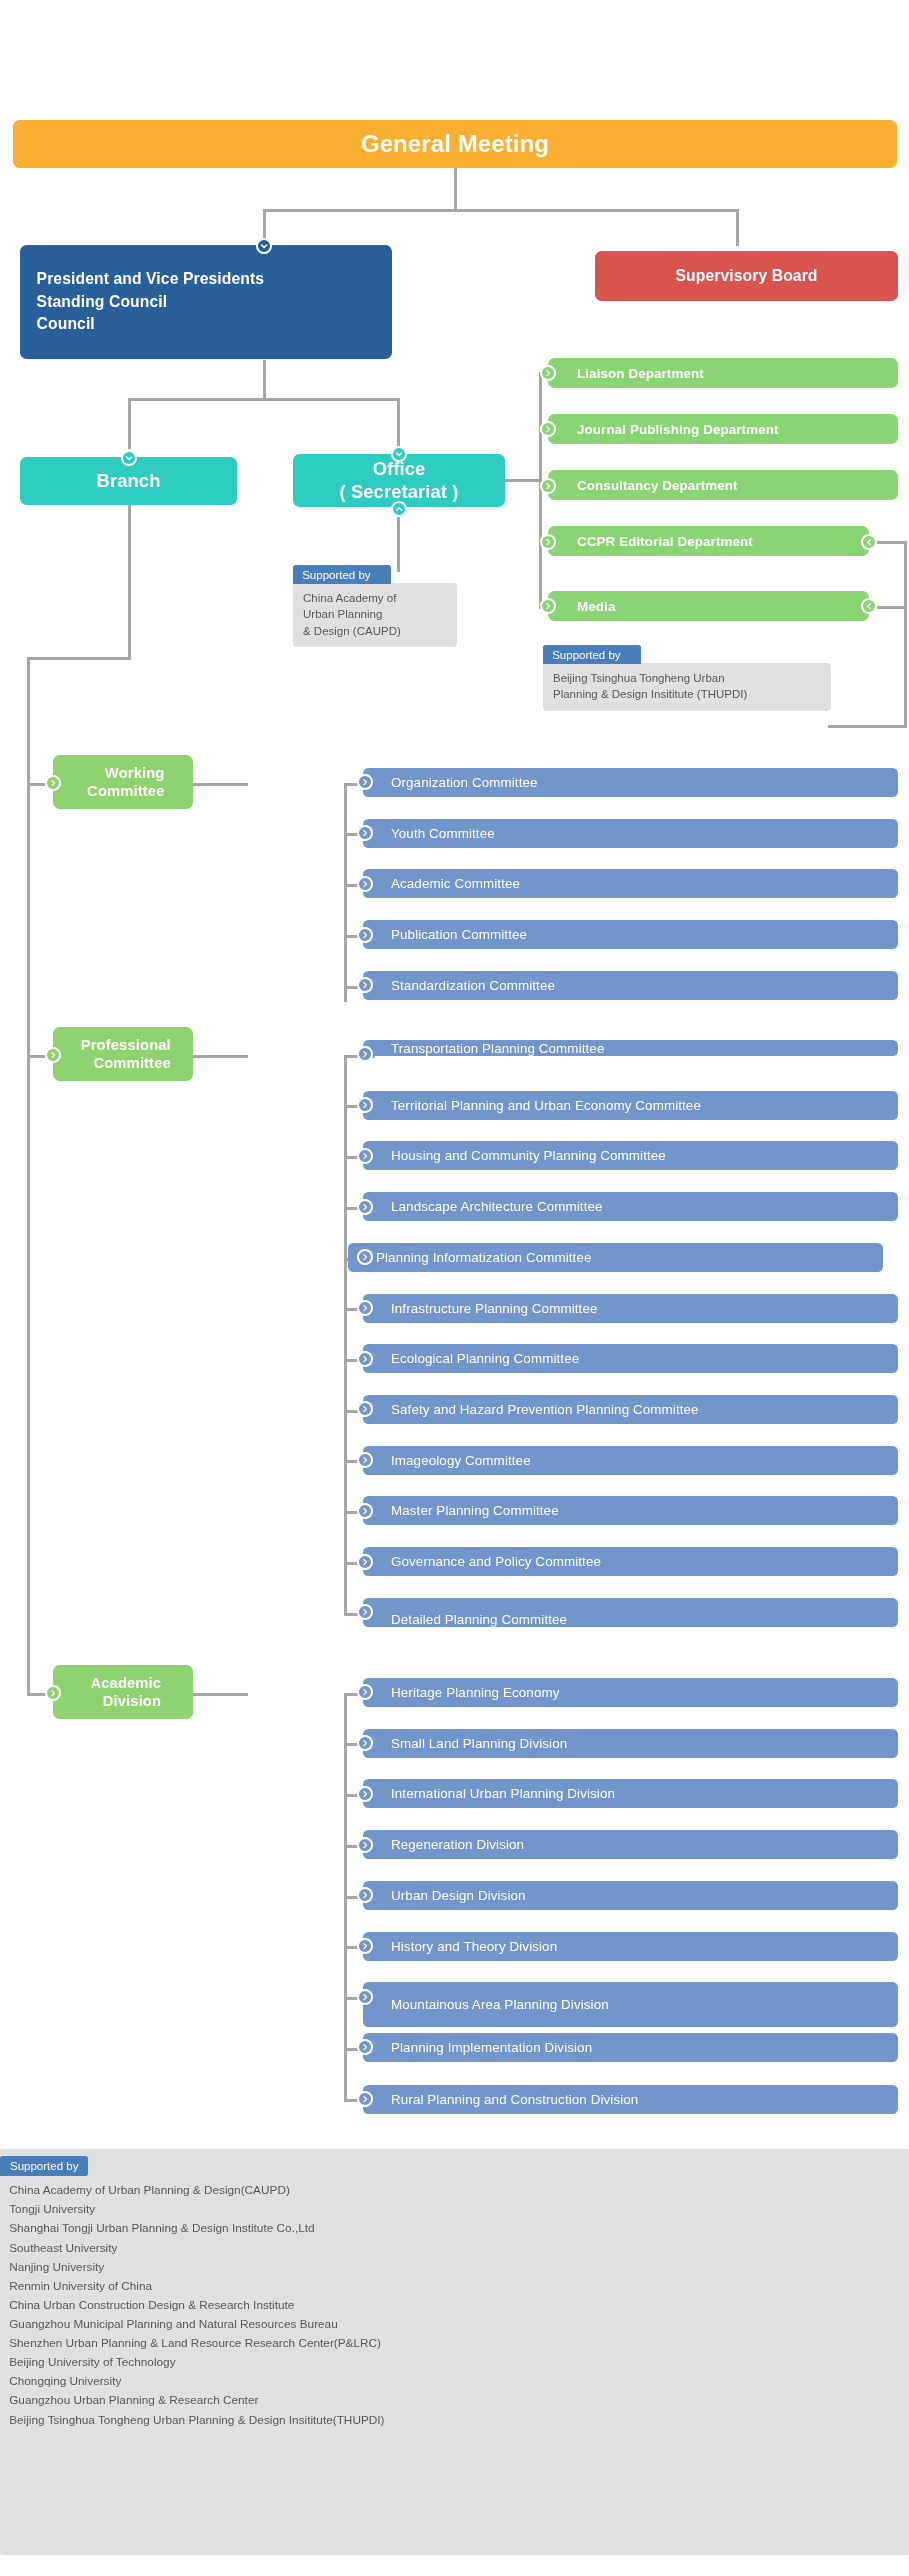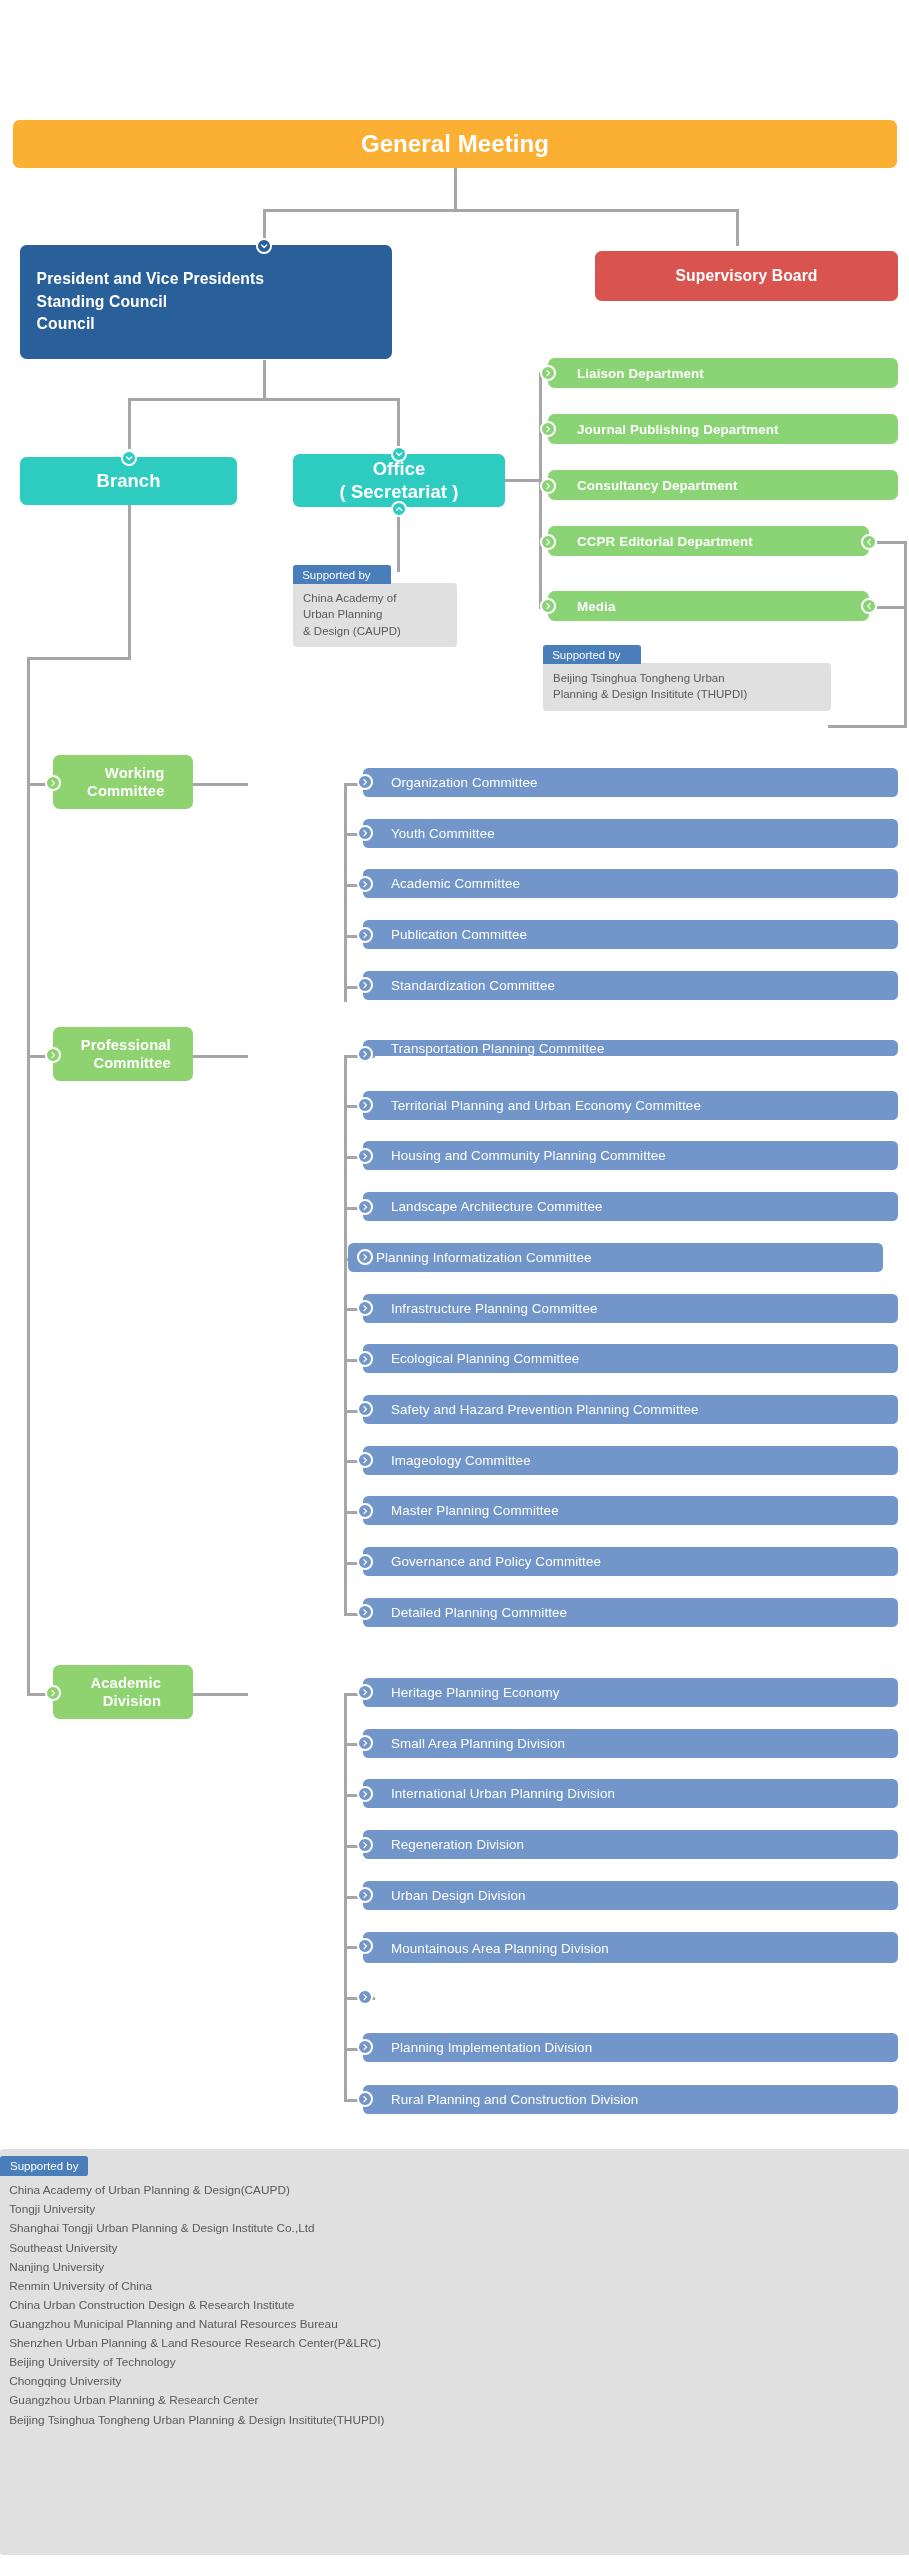--- a/index.html
+++ b/index.html
@@ -495,21 +495,21 @@
   <div class="node n-blue-item" style="left:363px; top:1547px; width:535px; height:29px;">
     <span class="txt">Governance and Policy Committee</span>
   </div>
   <div class="marker m-bluei" style="left:357px; top:1554px;">
     <svg width="8.3" height="8.3" viewBox="0 0 10 10">
         <path d="M3.6 2 L6.6 5 L3.6 8" stroke="#fff" stroke-width="1.6" fill="none" stroke-linecap="round" stroke-linejoin="round"></path>
       </svg>
   </div>
 
   <div class="ln lnh" style="left:344px; top:1613px; width:31px;"></div>
-  <div class="node n-blue-item" style="left:363px; top:1598px; width:535px; height:29px;">
+  <div class="node n-blue-item" style="left:363px; top:1598px; width:535px; height:29px;align-items:flex-end;">
     <span class="txt">Detailed Planning Committee</span>
   </div>
   <div class="marker m-bluei" style="left:357px; top:1604px;">
     <svg width="8.3" height="8.3" viewBox="0 0 10 10">
         <path d="M3.6 2 L6.6 5 L3.6 8" stroke="#fff" stroke-width="1.6" fill="none" stroke-linecap="round" stroke-linejoin="round"></path>
       </svg>
   </div>
 
   <div class="ln lnh" style="left:27px; top:1693px; width:25px;"></div>
   <div class="node n-green-grp" style="left:53px; top:1665px; width:140px; height:54px;">
@@ -531,21 +531,21 @@
     <span class="txt">Heritage Planning Economy</span>
   </div>
   <div class="marker m-bluei" style="left:357px; top:1684px;">
     <svg width="8.3" height="8.3" viewBox="0 0 10 10">
         <path d="M3.6 2 L6.6 5 L3.6 8" stroke="#fff" stroke-width="1.6" fill="none" stroke-linecap="round" stroke-linejoin="round"></path>
       </svg>
   </div>
 
   <div class="ln lnh" style="left:344px; top:1743px; width:31px;"></div>
   <div class="node n-blue-item" style="left:363px; top:1729px; width:535px; height:29px;">
-    <span class="txt">Small Area Planning Division</span>
+    <span class="txt">Small Land Planning Division</span>
   </div>
   <div class="marker m-bluei" style="left:357px; top:1735px;">
     <svg width="8.3" height="8.3" viewBox="0 0 10 10">
         <path d="M3.6 2 L6.6 5 L3.6 8" stroke="#fff" stroke-width="1.6" fill="none" stroke-linecap="round" stroke-linejoin="round"></path>
       </svg>
   </div>
 
   <div class="ln lnh" style="left:344px; top:1794px; width:31px;"></div>
   <div class="node n-blue-item" style="left:363px; top:1779px; width:535px; height:29px;">
     <span class="txt">International Urban Planning Division</span>
@@ -580,21 +580,21 @@
   <div class="node n-blue-item" style="left:363px; top:1932px; width:535px; height:29px;">
     <span class="txt">History and Theory Division</span>
   </div>
   <div class="marker m-bluei" style="left:357px; top:1938px;">
     <svg width="8.3" height="8.3" viewBox="0 0 10 10">
         <path d="M3.6 2 L6.6 5 L3.6 8" stroke="#fff" stroke-width="1.6" fill="none" stroke-linecap="round" stroke-linejoin="round"></path>
       </svg>
   </div>
 
   <div class="ln lnh" style="left:344px; top:1997px; width:31px;"></div>
-  <div class="node n-blue-item" style="left:363px; top:1934px; width:535px; height:29px;">
+  <div class="node n-blue-item" style="left:363px; top:1982px; width:535px; height:45px;">
     <span class="txt">Mountainous Area Planning Division</span>
   </div>
   <div class="marker m-bluei" style="left:357px; top:1989px;">
     <svg width="8.3" height="8.3" viewBox="0 0 10 10">
         <path d="M3.6 2 L6.6 5 L3.6 8" stroke="#fff" stroke-width="1.6" fill="none" stroke-linecap="round" stroke-linejoin="round"></path>
       </svg>
   </div>
 
   <div class="ln lnh" style="left:344px; top:2048px; width:31px;"></div>
   <div class="node n-blue-item" style="left:363px; top:2033px; width:535px; height:29px;">

